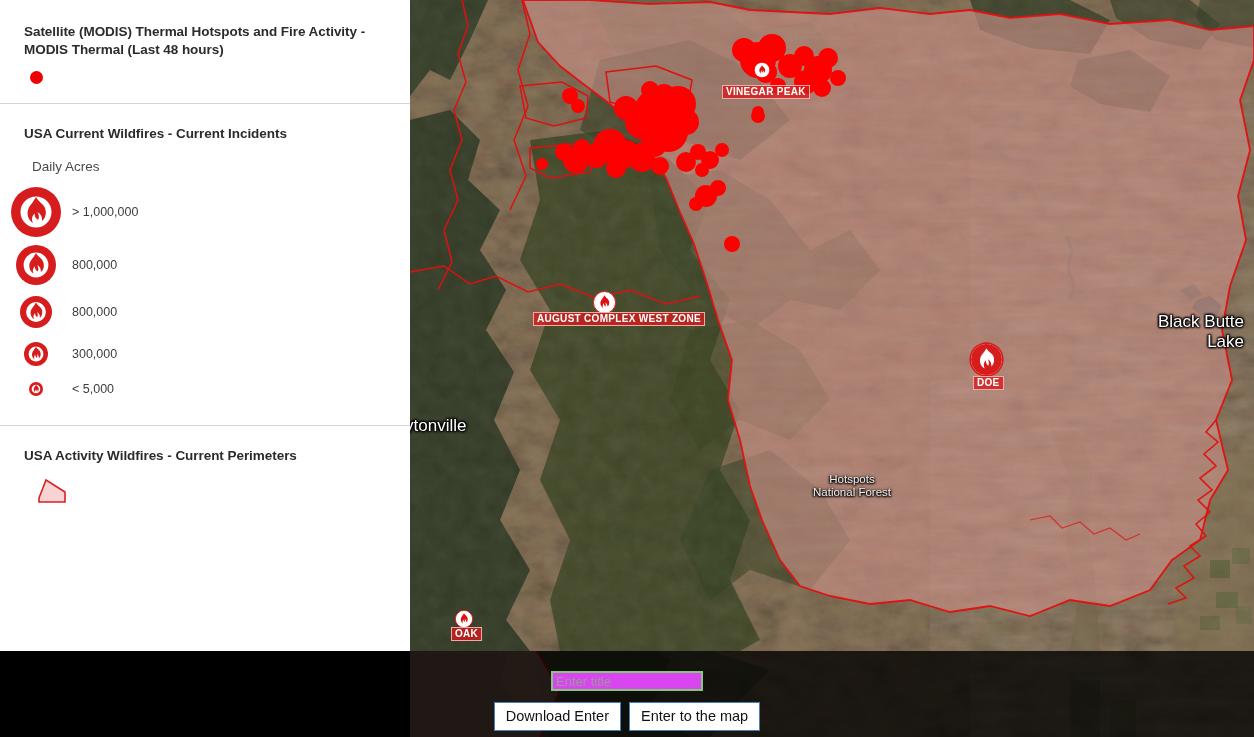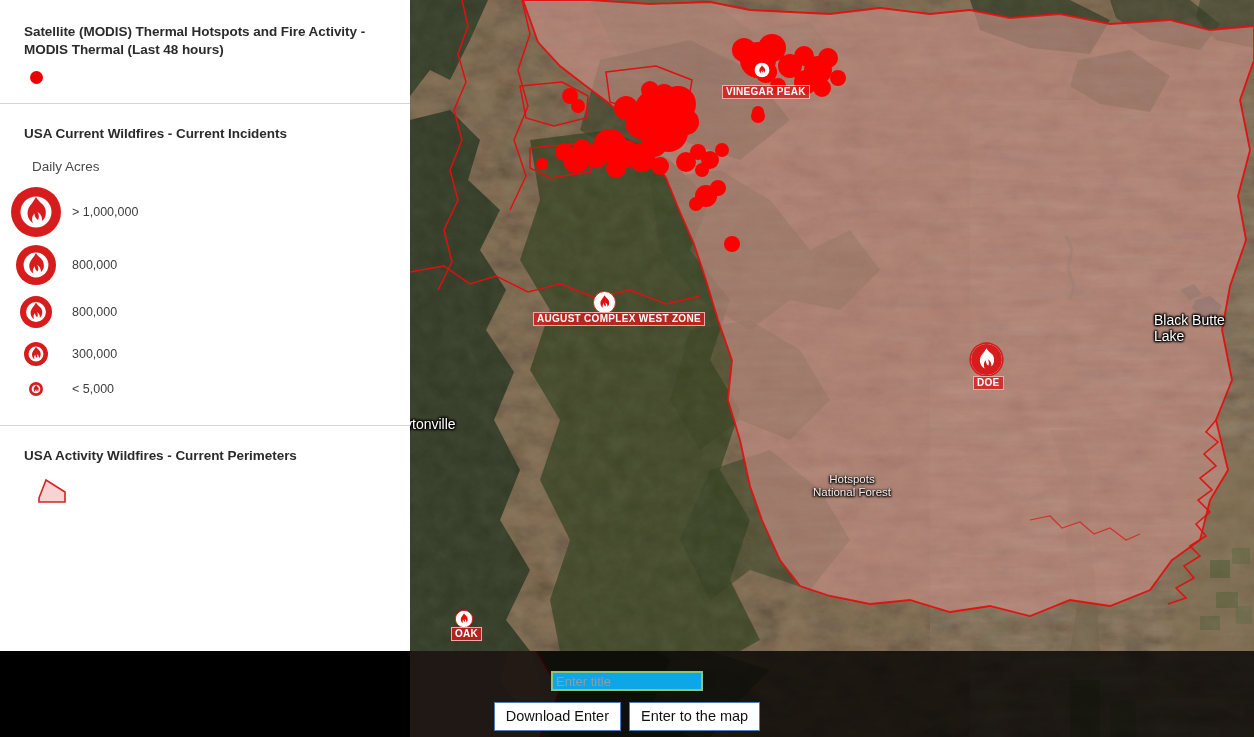--- a/index.html
+++ b/index.html
@@ -57,23 +57,23 @@
   }
   #map-svg { position:absolute; left:0; top:0; }
 
   .map-label {
     position: absolute;
     font-family: "Liberation Sans", sans-serif;
     white-space: nowrap;
     pointer-events: none;
   }
   .place-label {
-    color: #ffffff; font-size: 14px;
+    color: #ffffff; font-size: 17px;
     text-shadow: 0 0 3px #000, 1px 1px 2px #000, -1px 1px 2px #000, 1px -1px 2px #000, -1px -1px 2px #000;
-    text-align: left;
+    text-align: right;
   }
   .forest-label {
     color: #eeeeee; font-size: 11.5px; line-height: 13px;
     text-shadow: 0 0 3px #000, 1px 1px 2px #000, -1px 1px 2px #000;
     text-align: center;
   }
   .incident-label {
     color: #ffffff; font-size: 10px; font-weight: bold;
     background: rgba(214,28,28,0.78);
     border: 1px solid rgba(255,190,190,0.85);
@@ -96,21 +96,21 @@
   }
   #bottom-controls {
     position: absolute; left: 0; top: 651px;
     width: 1254px; height: 86px;
     display: flex; flex-direction: column; align-items: center;
     padding-top: 20px;
   }
   #title-input {
     width: 152px; height: 20px;
     border: 2px solid #86c77e;
-    background: #0ea5e9;
+    background: #d946ef;
     font-size: 13px; font-family: "Liberation Sans", sans-serif;
     color: #222; padding: 0 3px;
     outline: none;
   }
   #title-input::placeholder { color: #9a9a9a; }
   .btn-row { display: flex; gap: 8px; margin-top: 11px; }
   .tool-btn {
     background: #ffffff;
     border: 1px solid #4a7ebb;
     font-family: "Liberation Sans", sans-serif;

